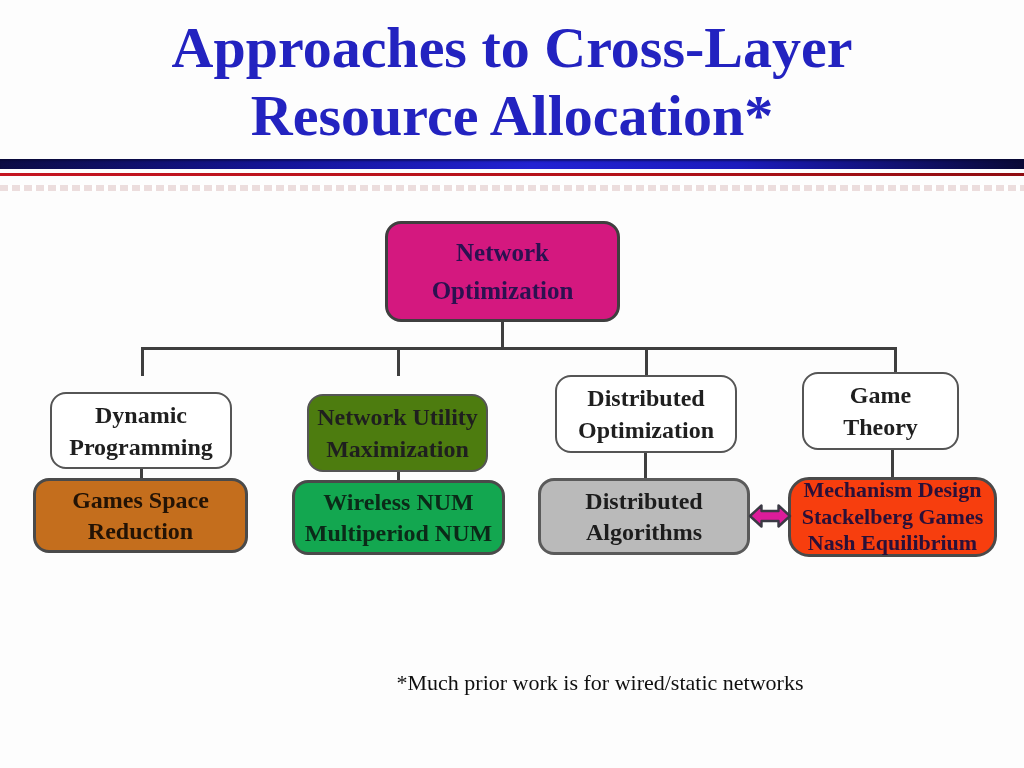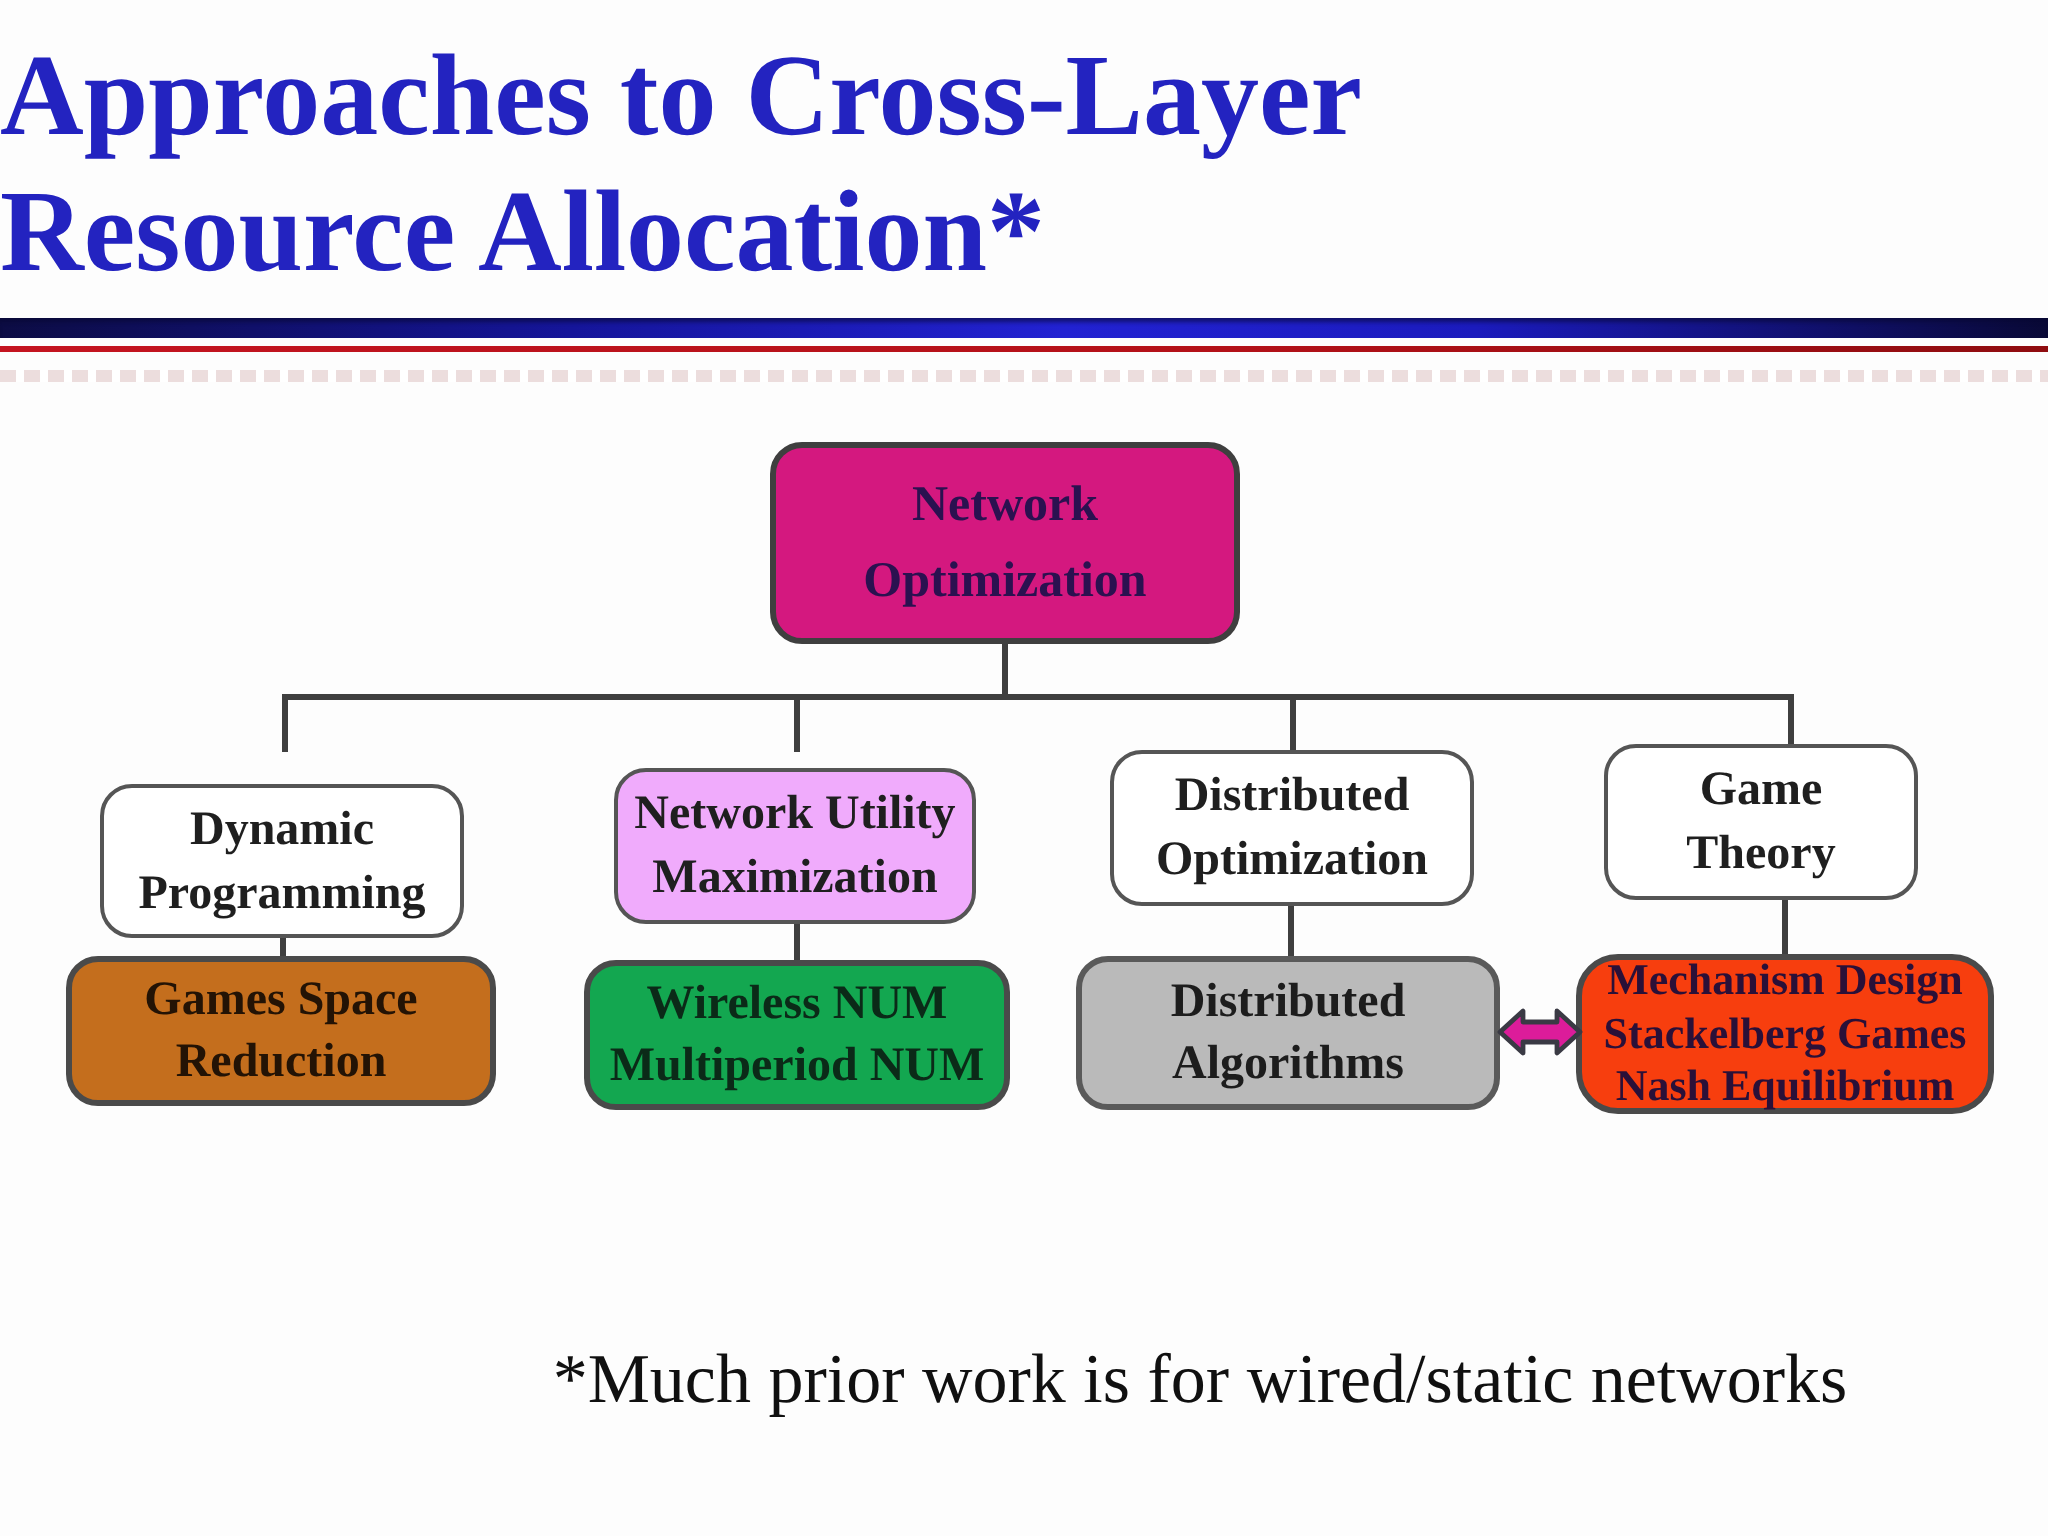--- a/index.html
+++ b/index.html
@@ -2,21 +2,21 @@
 <html><head>
 <meta charset="utf-8">
 <style>
   html,body{margin:0;padding:0;background:#ffffff;}
   .stage{
     position:relative;width:1024px;height:768px;background:#fdfdfd;
     font-family:"Liberation Serif", serif;overflow:hidden;
   }
   
   .title{
-    position:absolute;top:14px;left:0;width:1024px;
+    position:absolute;top:14px;left:0;width:1024px;text-align:center;
     font-weight:bold;font-size:58px;line-height:68px;letter-spacing:0px;
   }
   .title span{display:block;}
   
   .grad-bar{
     position:absolute;left:0;top:159px;width:1024px;height:10px;
     background:linear-gradient(to right,#0c0c44 0%,#15159a 28%,#2222d2 52%,#1b1bbd 72%,#090936 100%);
     box-shadow:inset 0 3px 2px -1px rgba(8,8,50,0.6);
   }
   .red-line{
@@ -41,21 +41,21 @@
   .l3-node{font-size:24px;line-height:31px;}
   .n-orange{color:#231305;}
   .n-green{color:#0b2a18;}
   .n-gray{color:#1d1d1d;border-color:#5a5a5a;}
   .n-red{font-size:22px;line-height:26.5px;color:#2a1038;}
   
   .dbl-arrow{position:absolute;left:747px;top:501px;width:46px;height:30px;}
   
   .footnote{
     position:absolute;left:230px;top:670px;width:740px;text-align:center;
-    font-size:35px;color:#101010;font-weight:normal;
+    font-size:22px;color:#101010;font-weight:normal;
   }
 </style>
 </head>
 <body>
 
 <div class="stage">
 
   <div class="title" style="color: rgb(35, 35, 192);">
     <span>Approaches to Cross-Layer</span>
     <span>Resource Allocation*</span>
@@ -78,21 +78,21 @@
 
   <div class="node root-node" style="left: 385px; top: 221px; width: 235px; height: 101px; background-color: rgb(212, 24, 127);">
     <span>Network</span>
     <span>Optimization</span>
   </div>
 
   <div class="node l2-node" style="left: 50px; top: 392px; width: 182px; height: 77px; background-color: rgb(255, 255, 255);">
     <span>Dynamic</span>
     <span>Programming</span>
   </div>
-  <div class="node l2-node" style="left: 307px; top: 384px; width: 181px; height: 78px; background-color: #f0abfc; align-items: center;">
+  <div class="node l2-node" style="left: 307px; top: 394px; width: 181px; height: 78px; background-color: #4d7c0f; align-items: center;">
     <span>Network Utility</span>
     <span>Maximization</span>
   </div>
   <div class="node l2-node" style="left: 555px; top: 375px; width: 182px; height: 78px; background-color: rgb(255, 255, 255);">
     <span>Distributed</span>
     <span>Optimization</span>
   </div>
   <div class="node l2-node" style="left: 802px; top: 372px; width: 157px; height: 78px; background-color: rgb(255, 255, 255);">
     <span>Game</span>
     <span>Theory</span>

